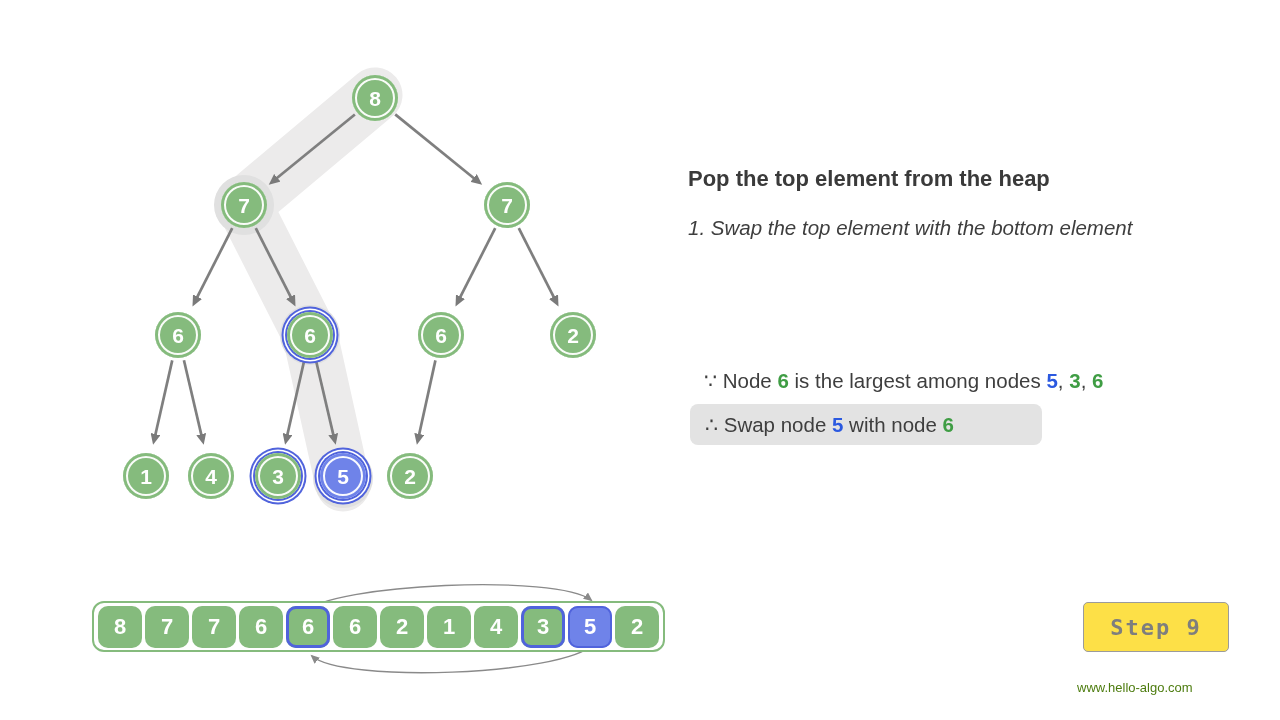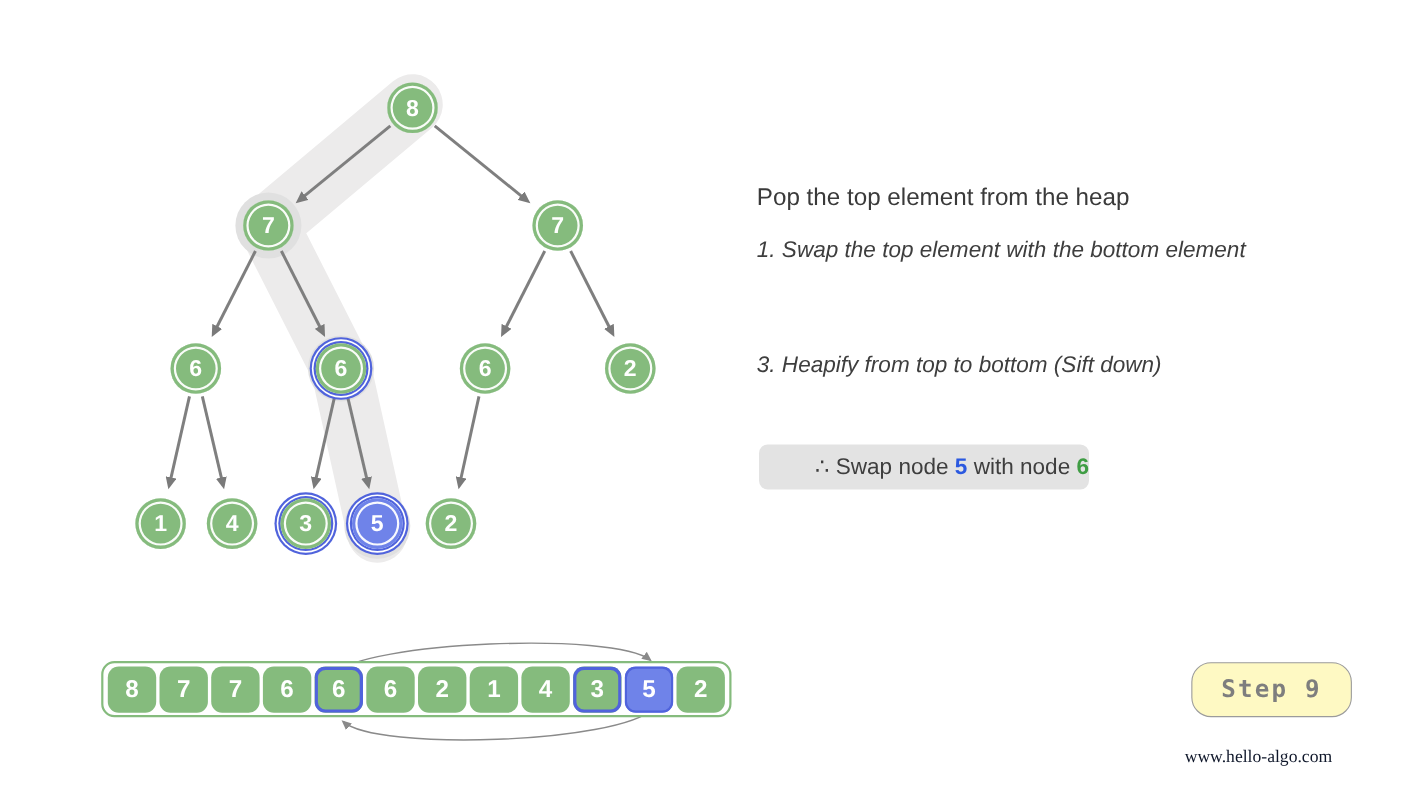--- a/index.html
+++ b/index.html
@@ -38,50 +38,50 @@
   #array-row{display:flex;gap:3px;}
   .cell{
     width:44px;height:42px;border-radius:10px;box-sizing:border-box;
     display:flex;align-items:center;justify-content:center;
     background:var(--green);color:#fff;font-weight:700;font-size:22px;
   }
   .cell.green-blue-ring{box-shadow:inset 0 0 0 3px var(--blue-ring);}
   .cell.blue{background:var(--blue-fill);box-shadow:inset 0 0 0 2px var(--blue-ring);}
   .panel-title{
     position:absolute;left:688px;top:166px;z-index:2;
-    font-size:22px;font-weight:400;color:#3a3a3a;white-space:nowrap;
+    font-size:22px;font-weight:700;color:#3a3a3a;white-space:nowrap;
   }
   .step-line{
     position:absolute;left:688px;z-index:2;
     font-size:20.5px;color:#3e3e3e;white-space:nowrap;font-style:italic;
   }
   #step-line-0{top:216px;} #step-line-1{top:268px;} #step-line-2{top:320px;}
   .because-line{
     position:absolute;left:704px;top:369px;z-index:2;
     font-size:20.5px;color:#3e3e3e;white-space:nowrap;
   }
   .therefore-box{
-    position:absolute;left:690px;top:404px;width:300px;height:41px;z-index:2;
-    background:#e3e3e3;border-radius:8px;text-align:right;
+    position:absolute;left:690px;top:404px;width:352px;height:41px;z-index:2;
+    background:#e3e3e3;border-radius:8px;
   }
   .therefore-line{
     padding-left:15px;line-height:41px;font-size:20.5px;color:#3e3e3e;white-space:nowrap;
   }
   .num-green{color:var(--green-text);font-weight:700;}
   .num-blue{color:var(--blue-text);font-weight:700;}
   .step-badge{
     position:absolute;left:1083px;top:602px;width:146px;height:50px;z-index:2;
-    border:1.5px solid #9b9b9b;border-radius:18px;background:#fef9c3;box-sizing:border-box;
+    border:1.5px solid #9b9b9b;border-radius:5px;background:#fde047;box-sizing:border-box;
     display:flex;align-items:center;justify-content:center;
     font-family:"DejaVu Sans Mono", monospace;font-weight:700;font-size:22px;
     color:#7e7e7e;letter-spacing:2px;
   }
   .watermark{
     position:absolute;left:1077px;top:680px;z-index:2;
-    font-family:Liberation Serif, serif;font-size:16px;color:#0f172a;white-space:nowrap;
+    font-family:Liberation Sans, sans-serif;font-size:13px;color:#4d7c0f;white-space:nowrap;
   }
 </style>
 </head>
 <body>
 
 <div class="stage">
 
   <svg id="diagram-svg" width="1280" height="720" viewBox="0 0 1280 720">
     <defs>
       <marker id="arrow" markerWidth="12" markerHeight="10" refX="2" refY="5" orient="auto" markerUnits="userSpaceOnUse">
@@ -137,20 +137,20 @@
         <div class="cell green">1</div>
         <div class="cell green">4</div>
         <div class="cell green-blue-ring">3</div>
         <div class="cell blue">5</div>
         <div class="cell green">2</div>
       </div>
   </div>
 
   <div class="panel-title">Pop the top element from the heap</div>
   <div class="step-line" id="step-line-0">1. Swap the top element with the bottom element</div>
-  <div class="step-line" id="step-line-2">3. Heapify from top to bottom (Sift down)</div>
+  <div class="because-line" id="because-line"><span>∵ Node </span><span class="num-green">6</span><span> is the largest among nodes </span><span class="num-blue">5</span><span>, </span><span class="num-green">3</span><span>, </span><span class="num-green">6</span></div>
   <div class="therefore-box">
     <div class="therefore-line" id="therefore-line"><span>∴ Swap node </span><span class="num-blue">5</span><span> with node </span><span class="num-green">6</span></div>
   </div>
 
   <div class="step-badge">Step 9</div>
   <div class="watermark">www.hello-algo.com</div>
 </div>
 
 </body></html>

